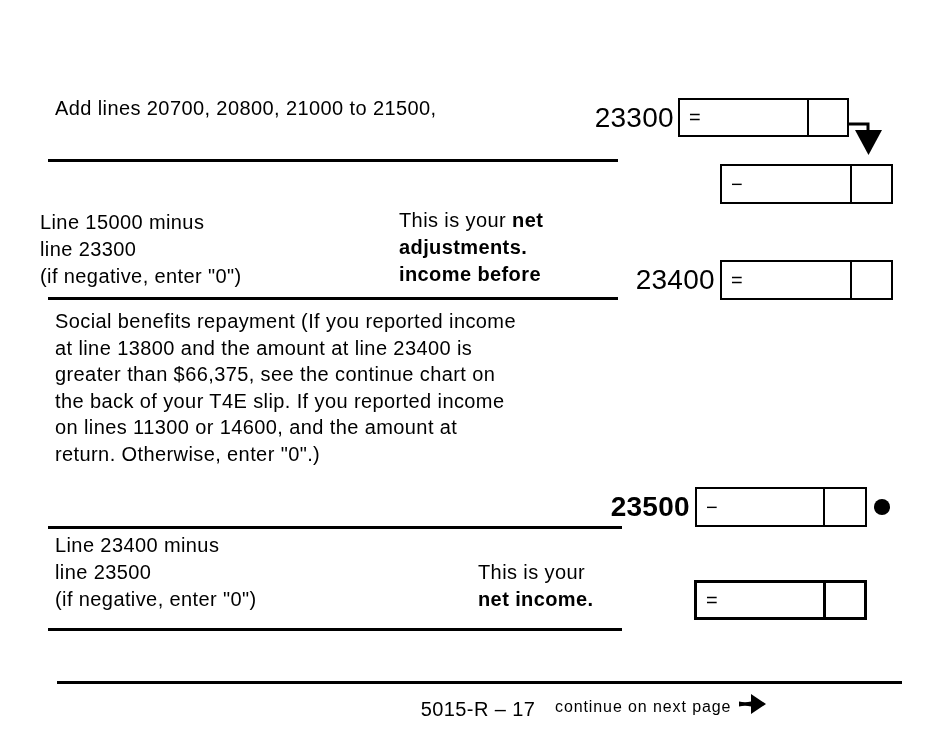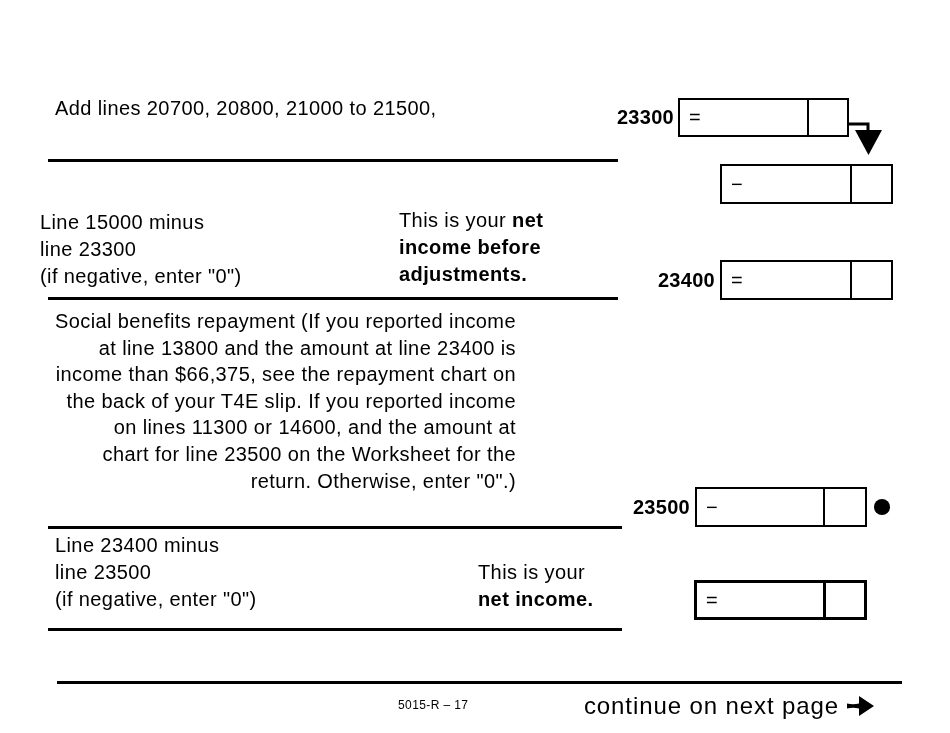--- a/index.html
+++ b/index.html
@@ -13,21 +13,21 @@
     margin-top:32px;
   }
   .abs{position:absolute;}
   .body-text{
     font-size:20px;
     line-height:27px;
     letter-spacing:0.4px;
     white-space:nowrap;
   }
   .s1-text{line-height:28.5px;}
-  .s3-text{line-height:26.6px;text-align:right;}
+  .s3-text{line-height:26.6px;}
   .bold{font-weight:bold;}
   .rule{
     position:absolute;
     height:3px;
     background:#000000;
   }
   .amount-box{
     position:absolute;
     border:2px solid #000000;
     background:#ffffff;
@@ -43,41 +43,40 @@
   .thick .cents-divider{width:3px;}
   .op{
     position:absolute;
     left:9px;top:0;bottom:0;
     display:flex;align-items:center;
     font-size:20px;
   }
   .line-no{
     position:absolute;
     display:flex;align-items:center;justify-content:flex-end;
-    font-size:20px;
+    font-size:28px;
     letter-spacing:0.3px;
-    font-weight:bold;
   }
   .bullet{
     position:absolute;
     width:16px;height:16px;
     border-radius:50%;
     background:#000000;
   }
   .footer-code{
     position:absolute;
-    font-size:12px;
+    font-size:20px;
     letter-spacing:0.4px;
-    text-align:left;
+    text-align:center;
   }
   .footer-continue{
     position:absolute;
-    font-size:24px;
+    font-size:16px;
     letter-spacing:0.9px;
-    text-align:center;
+    text-align:left;
     white-space:nowrap;
   }
   .footer-continue svg{vertical-align:-4px;margin-left:7px;}
 </style>
 </head>
 <body>
 
 <div class="page">
 
   <div class="abs body-text s1-text" style="left:55px;top:62px;">
@@ -101,37 +100,36 @@
     <div class="cents-divider" style="left:128px;"></div>
   </div>
 
   <div class="abs body-text" style="left:40px;top:177px;">
     <div>Line 15000 minus</div>
     <div>line 23300</div>
     <div>(if negative, enter "0")</div>
   </div>
   <div class="abs body-text" style="left:399px;top:175px;">
     <div><span>This is your </span><span class="bold">net</span></div>
+    <div class="bold">adjustments.</div>
     <div class="bold">income before</div>
-    <div class="bold">adjustments.</div>
   </div>
   <div class="line-no" style="left:630px;top:228px;width:85px;height:40px;">23400</div>
   <div class="amount-box" style="left:720px;top:228px;width:173px;height:40px;">
     <span class="op">=</span>
     <div class="cents-divider" style="left:128px;"></div>
   </div>
   <div class="rule" style="left:48px;top:265px;width:570px;"></div>
 
   <div class="abs body-text s3-text" style="left:55px;top:276px;">
     <div>Social benefits repayment (If you reported income</div>
     <div>at line 13800 and the amount at line 23400 is</div>
-    <div>income than $66,375, see the repayment chart on</div>
+    <div>greater than $66,375, see the continue chart on</div>
     <div>the back of your T4E slip. If you reported income</div>
     <div>on lines 11300 or 14600, and the amount at</div>
-    <div>chart for line 23500 on the Worksheet for the</div>
     <div>return. Otherwise, enter "0".)</div>
   </div>
   <div class="line-no bold" style="left:608px;top:455px;width:82px;height:40px;">23500</div>
   <div class="amount-box" style="left:695px;top:455px;width:172px;height:40px;">
     <span class="op">−</span>
     <div class="cents-divider" style="left:126px;"></div>
   </div>
   <div class="bullet" style="left:874px;top:467px;"></div>
   <div class="rule" style="left:48px;top:494px;width:574px;"></div>
 

